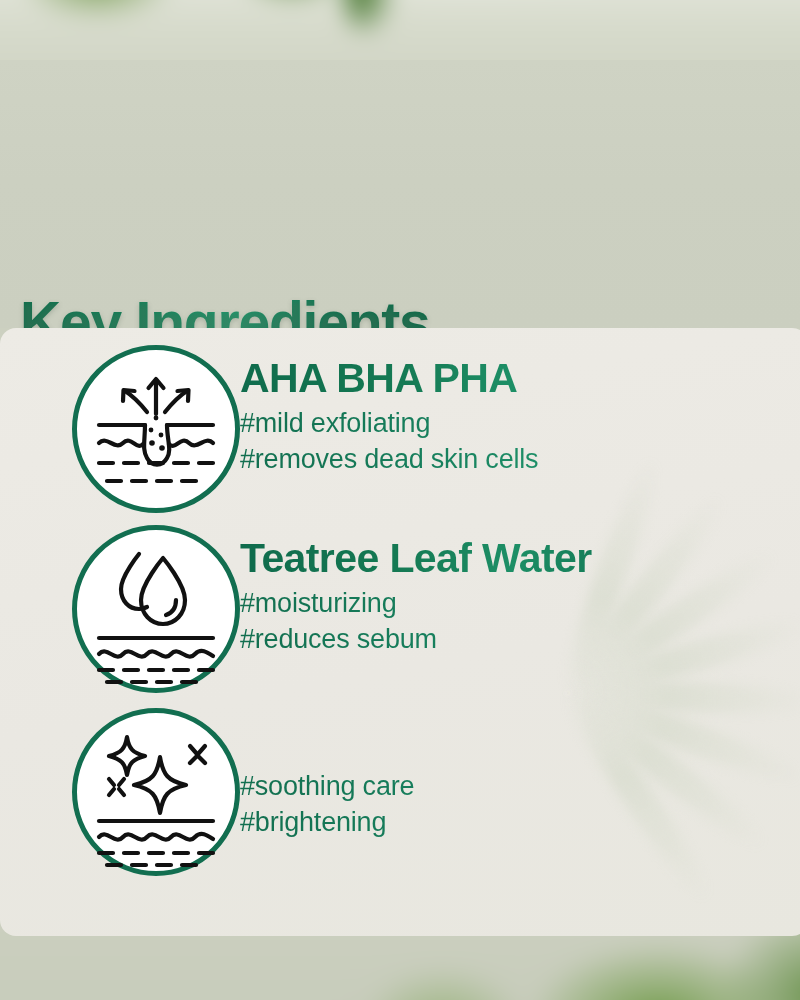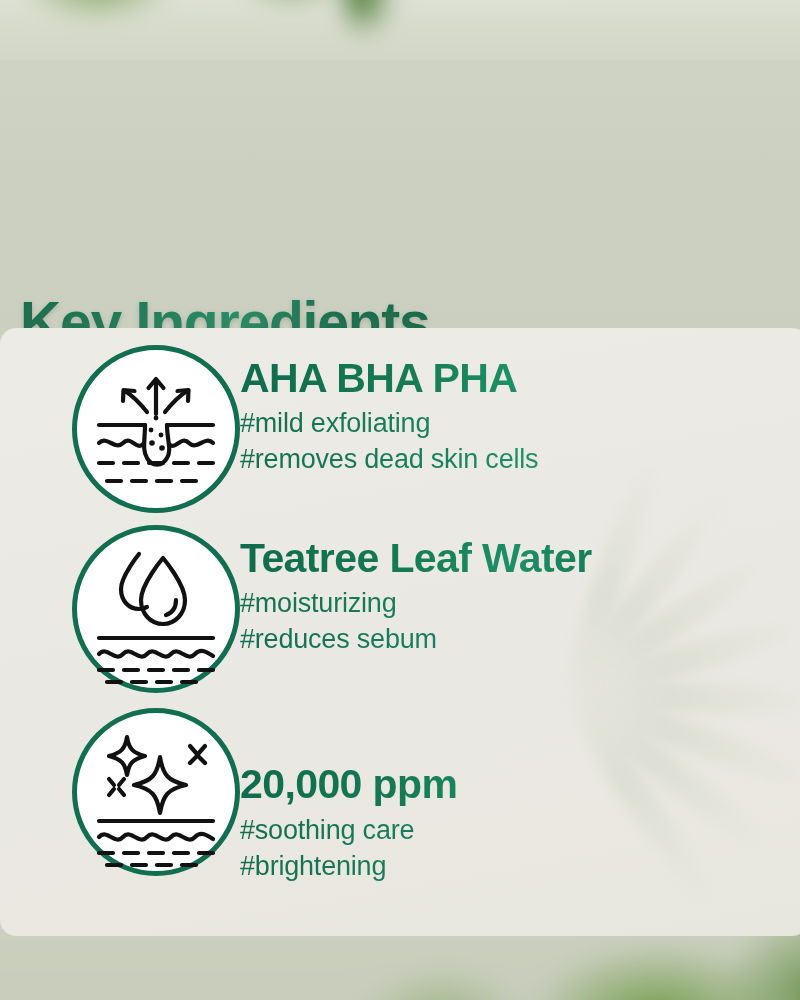--- a/index.html
+++ b/index.html
@@ -326,21 +326,20 @@
               <path d="M22 124 C30 115 38 133 46 124 C54 115 62 133 70 124 C78 115 86 133 94 124 C102 115 110 133 118 124 C124 118 130 122 136 126"></path>
 
               <path d="M22 140 H136" stroke-dasharray="14 11"></path>
               <path d="M30 152 H128" stroke-dasharray="14 11"></path>
             </svg>
           </div>
         </div>
         <div class="text-col">
           <div class="ing-name two-line">
             <br>
-            <span>20,000 ppm</span>
           </div>
           <ul class="tags">
             <li>#soothing care</li>
             <li>#brightening</li>
           </ul>
         </div>
       </div>
 
     </div>
   </div>

